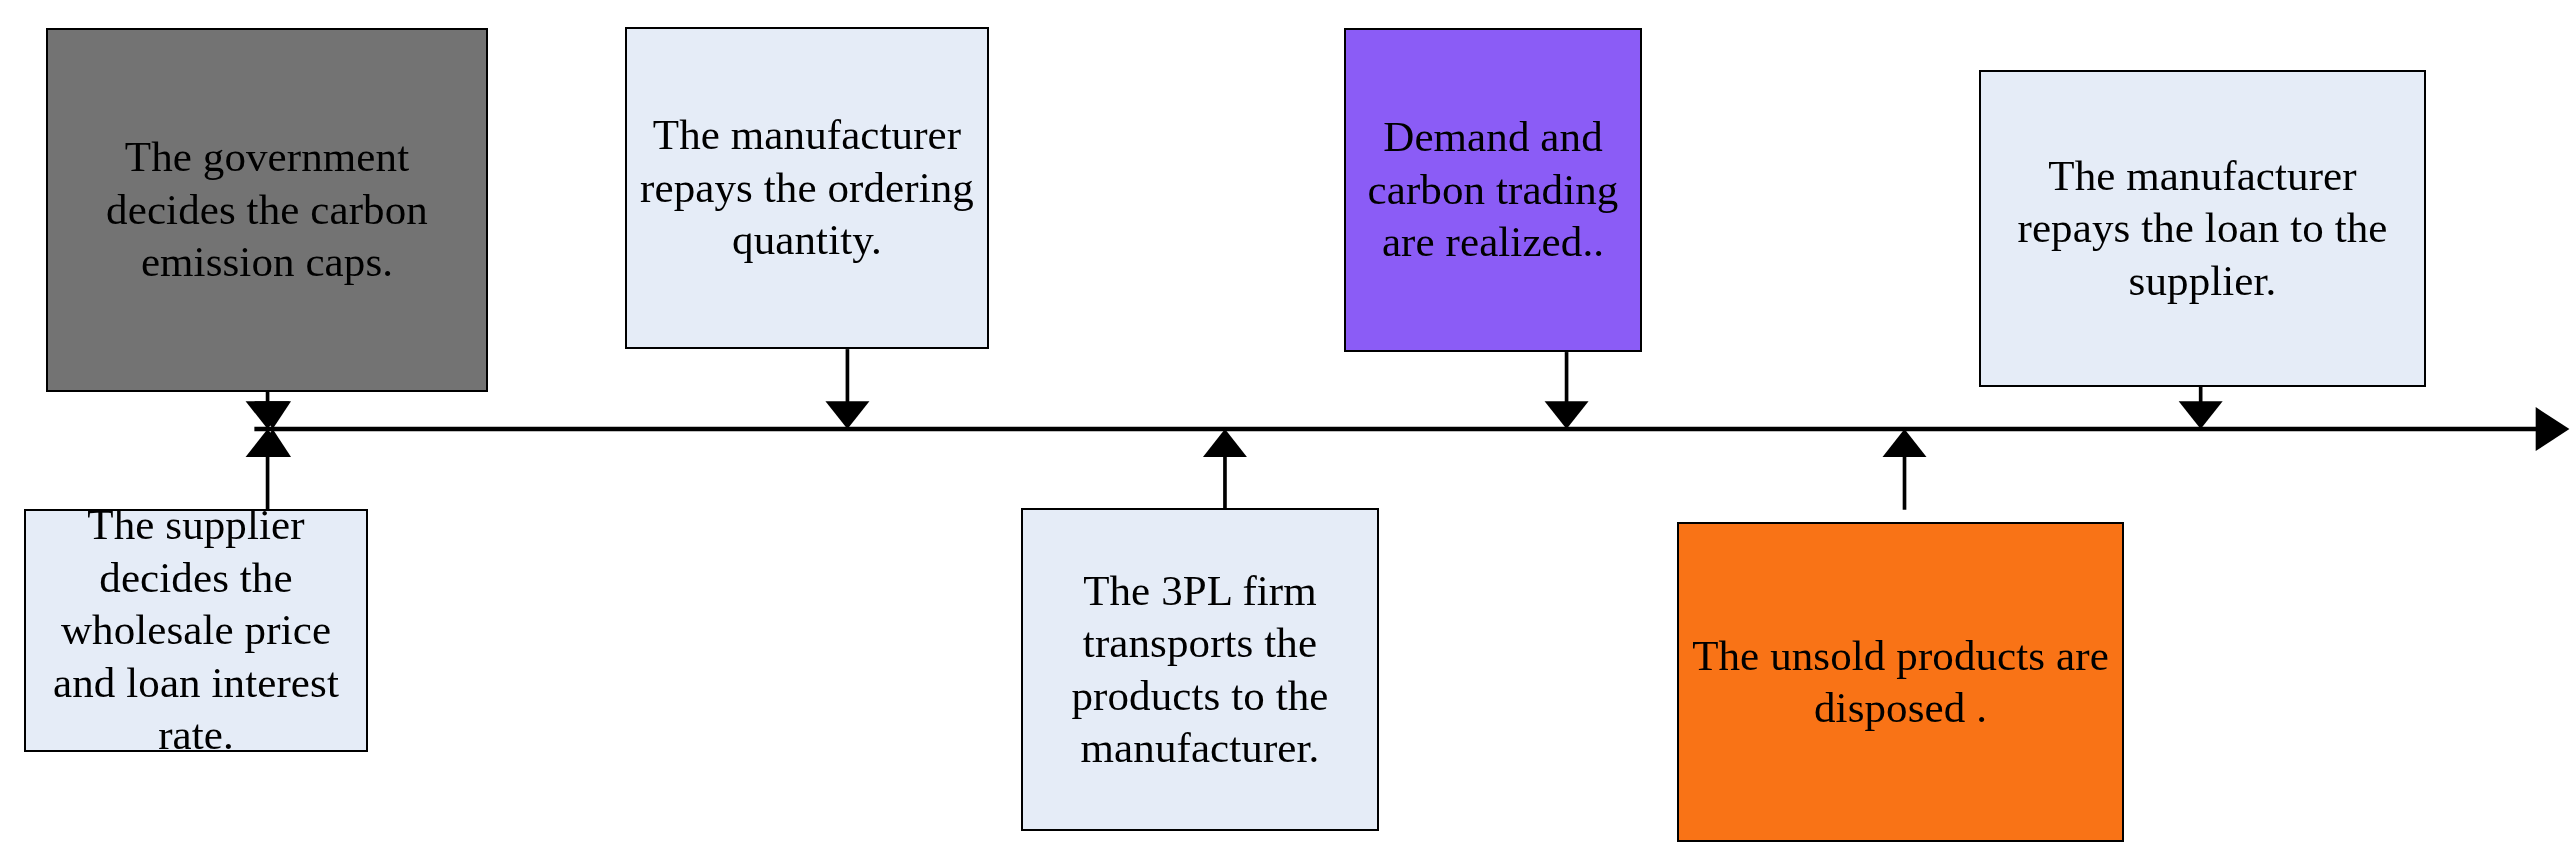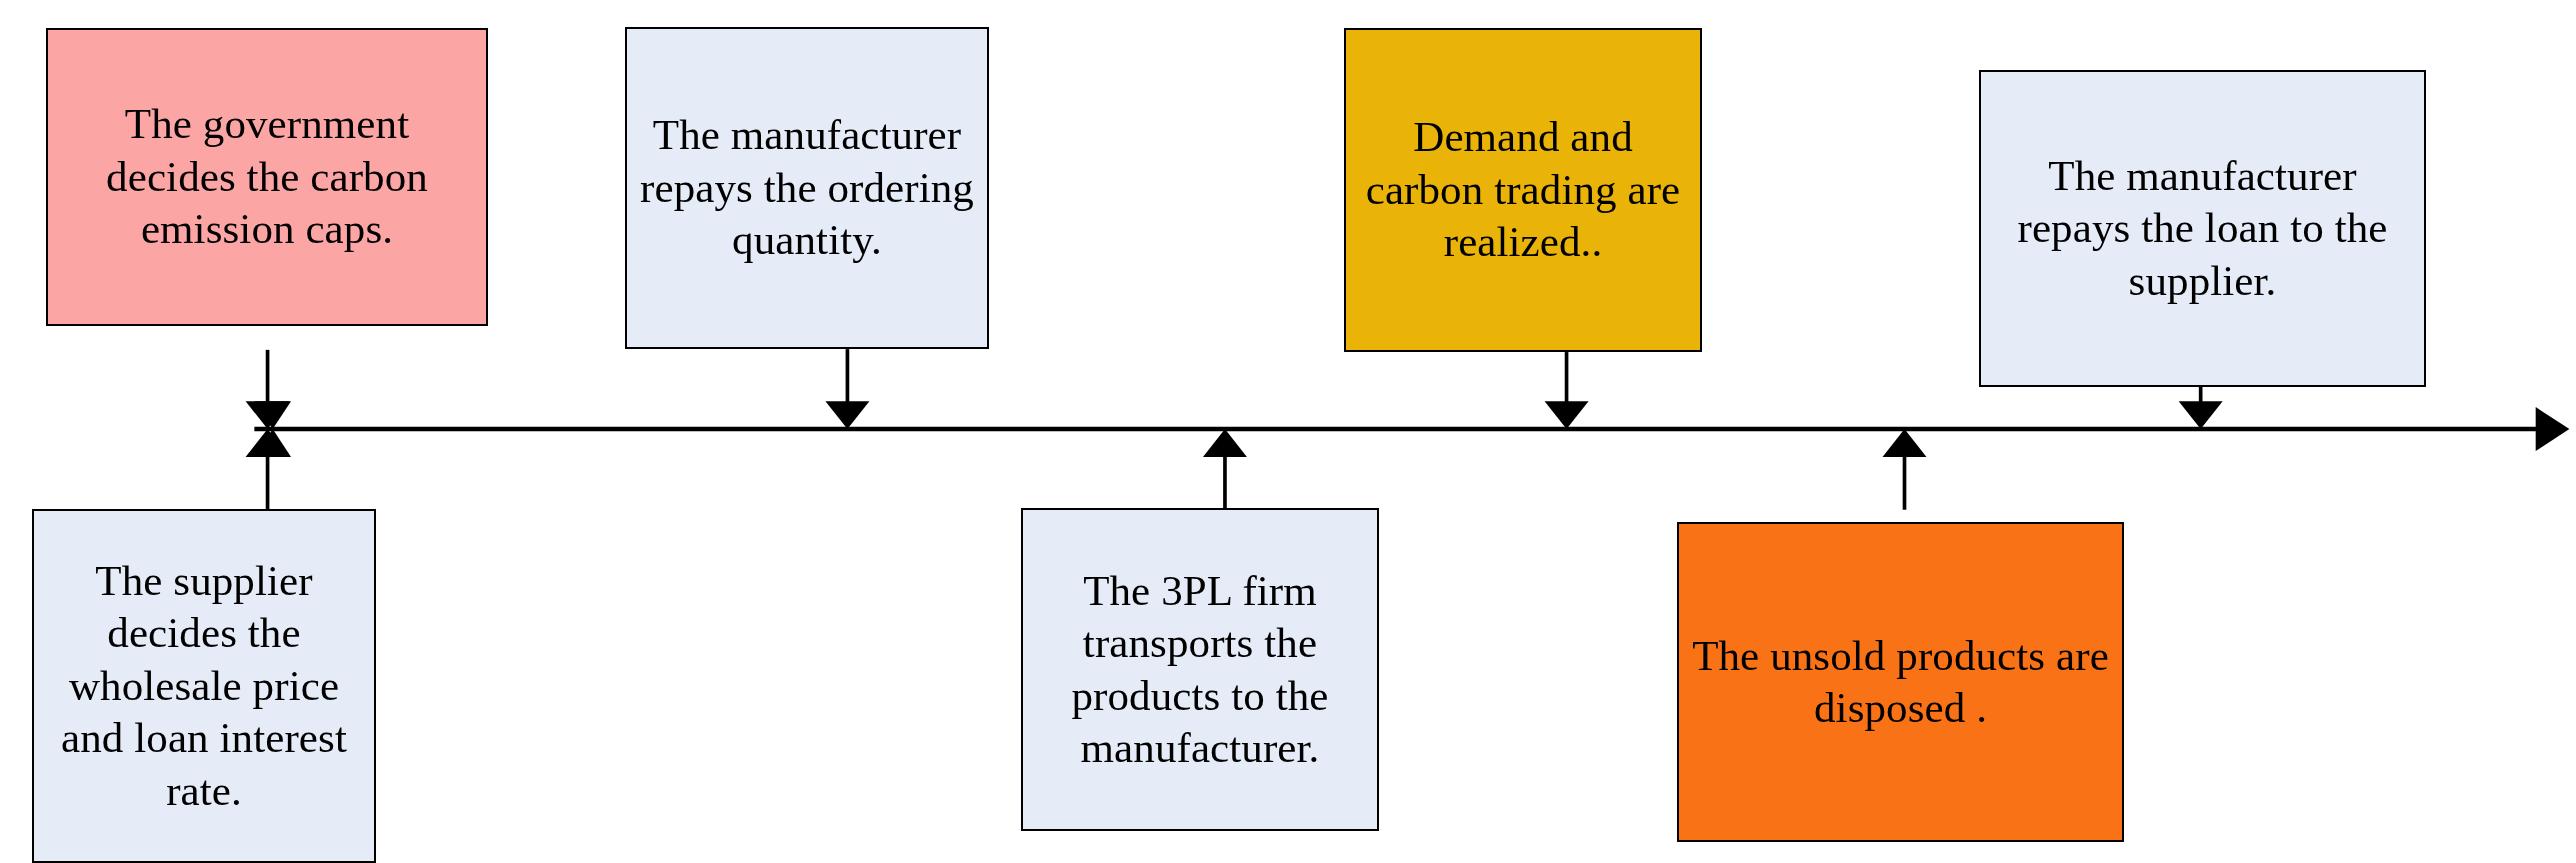--- a/index.html
+++ b/index.html
@@ -65,33 +65,33 @@
         <line x1="365" y1="695" x2="365" y2="619" stroke="#000000" stroke-width="5"></line>
         <polygon points="335,623 395,623 365,585" fill="#000000" stroke="none"></polygon>
         <line x1="1671" y1="693" x2="1671" y2="619" stroke="#000000" stroke-width="5"></line>
         <polygon points="1641,623 1701,623 1671,585" fill="#000000" stroke="none"></polygon>
         <line x1="2598" y1="695" x2="2598" y2="619" stroke="#000000" stroke-width="5"></line>
         <polygon points="2568,623 2628,623 2598,585" fill="#000000" stroke="none"></polygon>
       </g>
   </svg>
 
   <div id="nodes-layer">
-      <div class="node" style="left: 46px; top: 28px; width: 442px; height: 298px; background: #fca5a5; border-color: rgb(0, 0, 0);">
+      <div class="node" style="left: 46px; top: 28px; width: 442px; height: 364px; background: #737373; border-color: rgb(0, 0, 0);">
         <div class="node-label">The government decides the carbon emission caps.</div>
       </div>
       <div class="node" style="left: 625px; top: 27px; width: 364px; height: 322px; background: rgb(229, 236, 247); border-color: rgb(0, 0, 0);">
         <div class="node-label">The manufacturer repays the ordering quantity.</div>
       </div>
-      <div class="node" style="left: 1344px; top: 28px; width: 358px; height: 324px; background: #eab308; border-color: rgb(0, 0, 0); justify-content: flex-end;">
+      <div class="node" style="left: 1344px; top: 28px; width: 298px; height: 324px; background: #8b5cf6; border-color: rgb(0, 0, 0); justify-content: flex-end;">
         <div class="node-label">Demand and carbon trading are realized..</div>
       </div>
       <div class="node" style="left: 1979px; top: 34px; width: 447px; height: 317px; background: rgb(229, 236, 247); border-color: rgb(0, 0, 0); margin-top: 36px;">
         <div class="node-label">The manufacturer repays the loan to the supplier.</div>
       </div>
-      <div class="node" style="left: 32px; top: 509px; width: 344px; height: 354px; background: rgb(229, 236, 247); border-color: rgb(0, 0, 0);">
+      <div class="node" style="left: 24px; top: 509px; width: 344px; height: 243px; background: rgb(229, 236, 247); border-color: rgb(0, 0, 0);">
         <div class="node-label">The supplier decides the wholesale price and loan interest rate.</div>
       </div>
       <div class="node" style="left: 1001px; top: 508px; width: 358px; height: 323px; background: rgb(229, 236, 247); border-color: rgb(0, 0, 0); margin-left: 20px;">
         <div class="node-label">The 3PL firm transports the products to the manufacturer.</div>
       </div>
       <div class="node" style="left: 1677px; top: 522px; width: 447px; height: 320px; background: #f97316; border-color: rgb(0, 0, 0);">
         <div class="node-label">The unsold products are disposed .</div>
       </div>
     </div>
 

